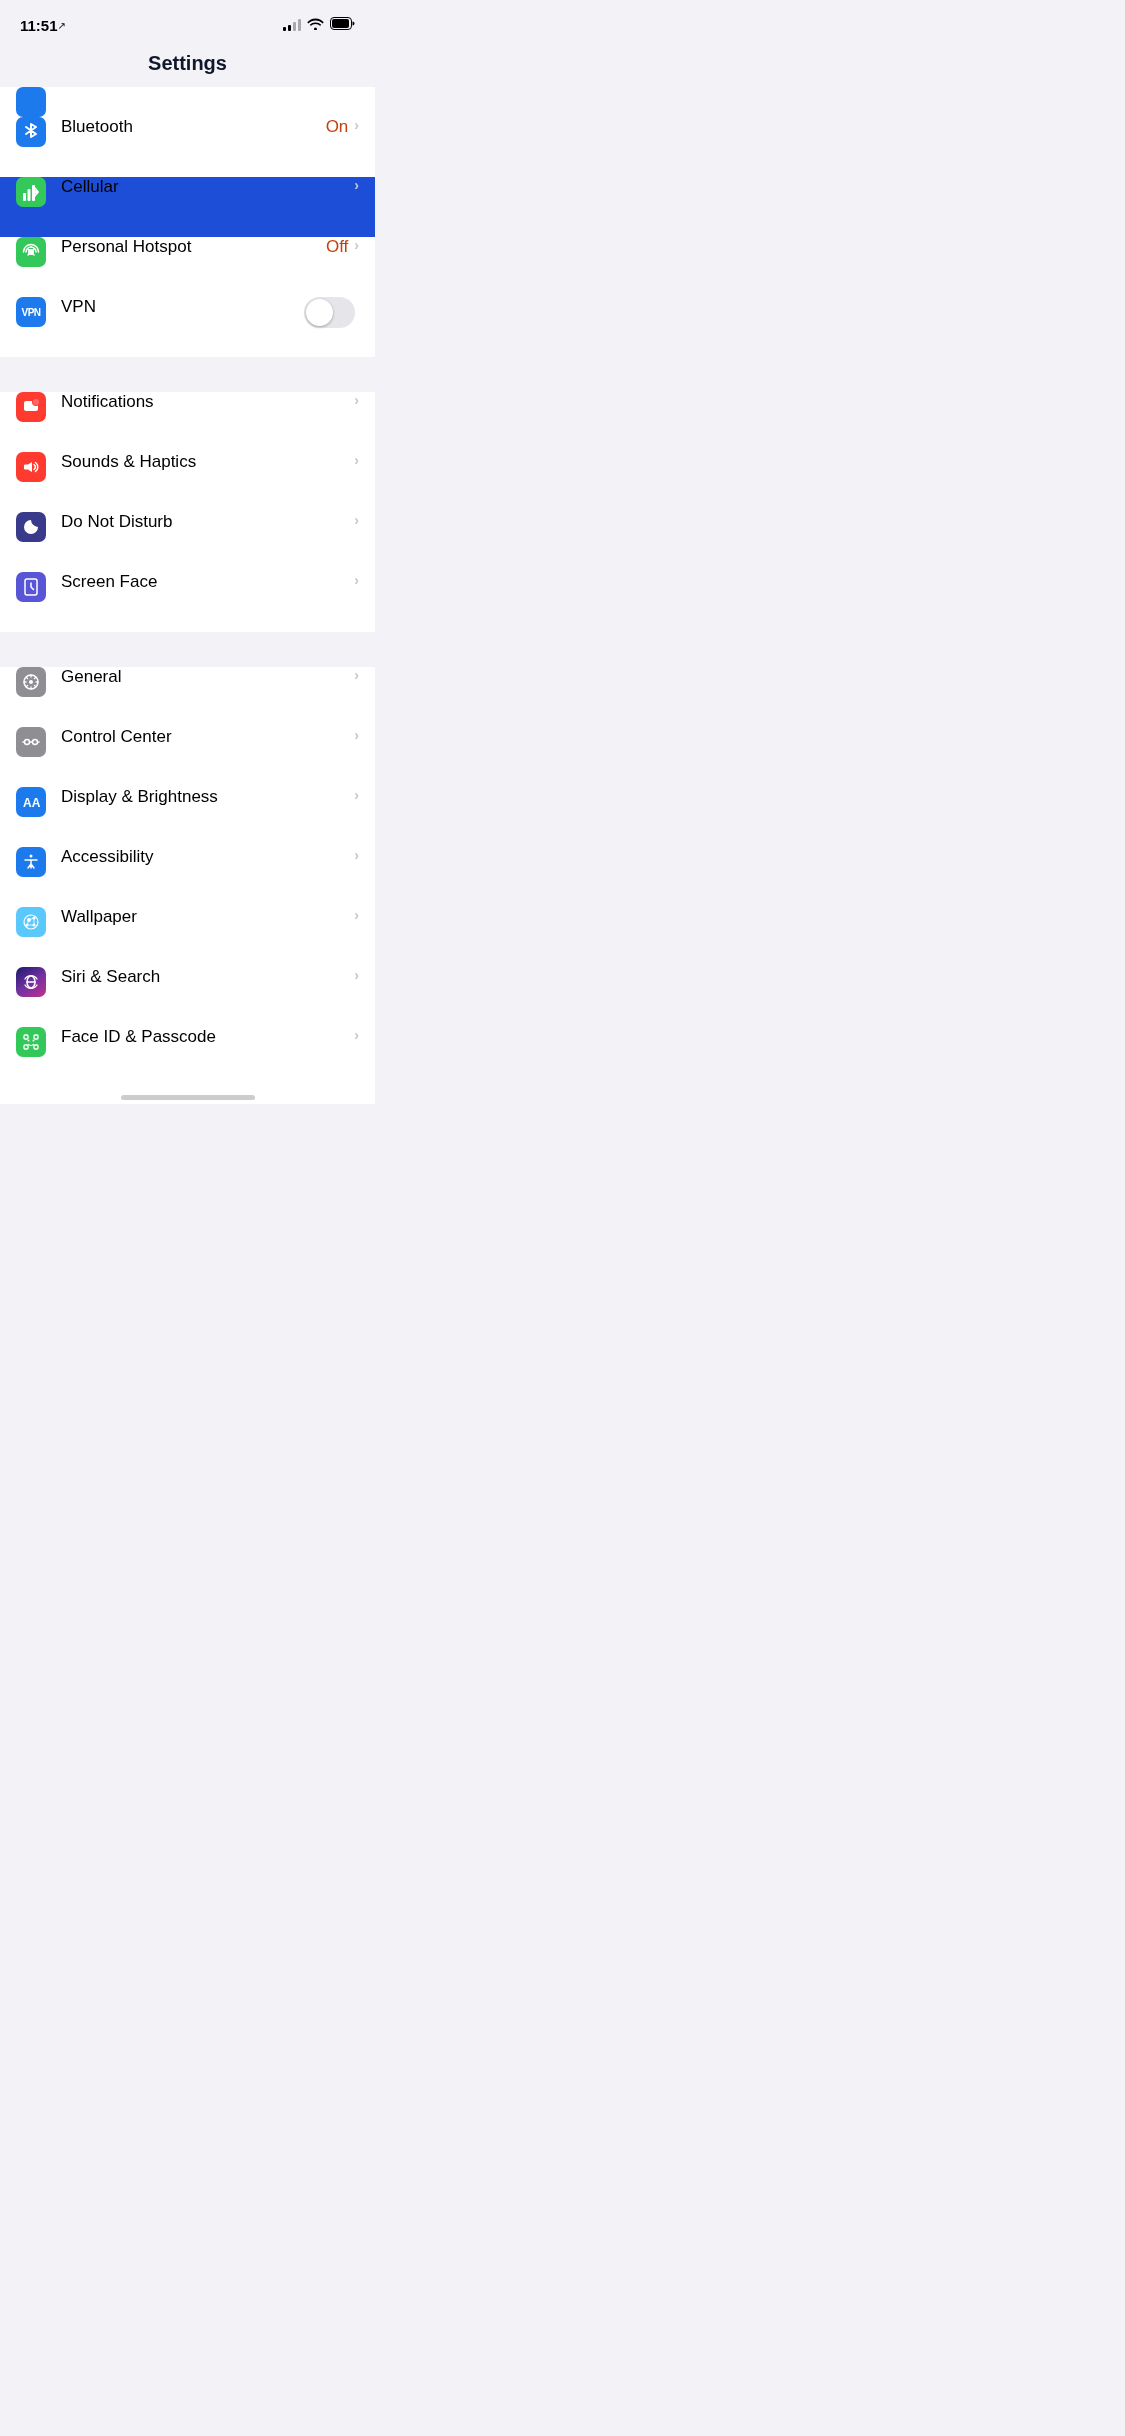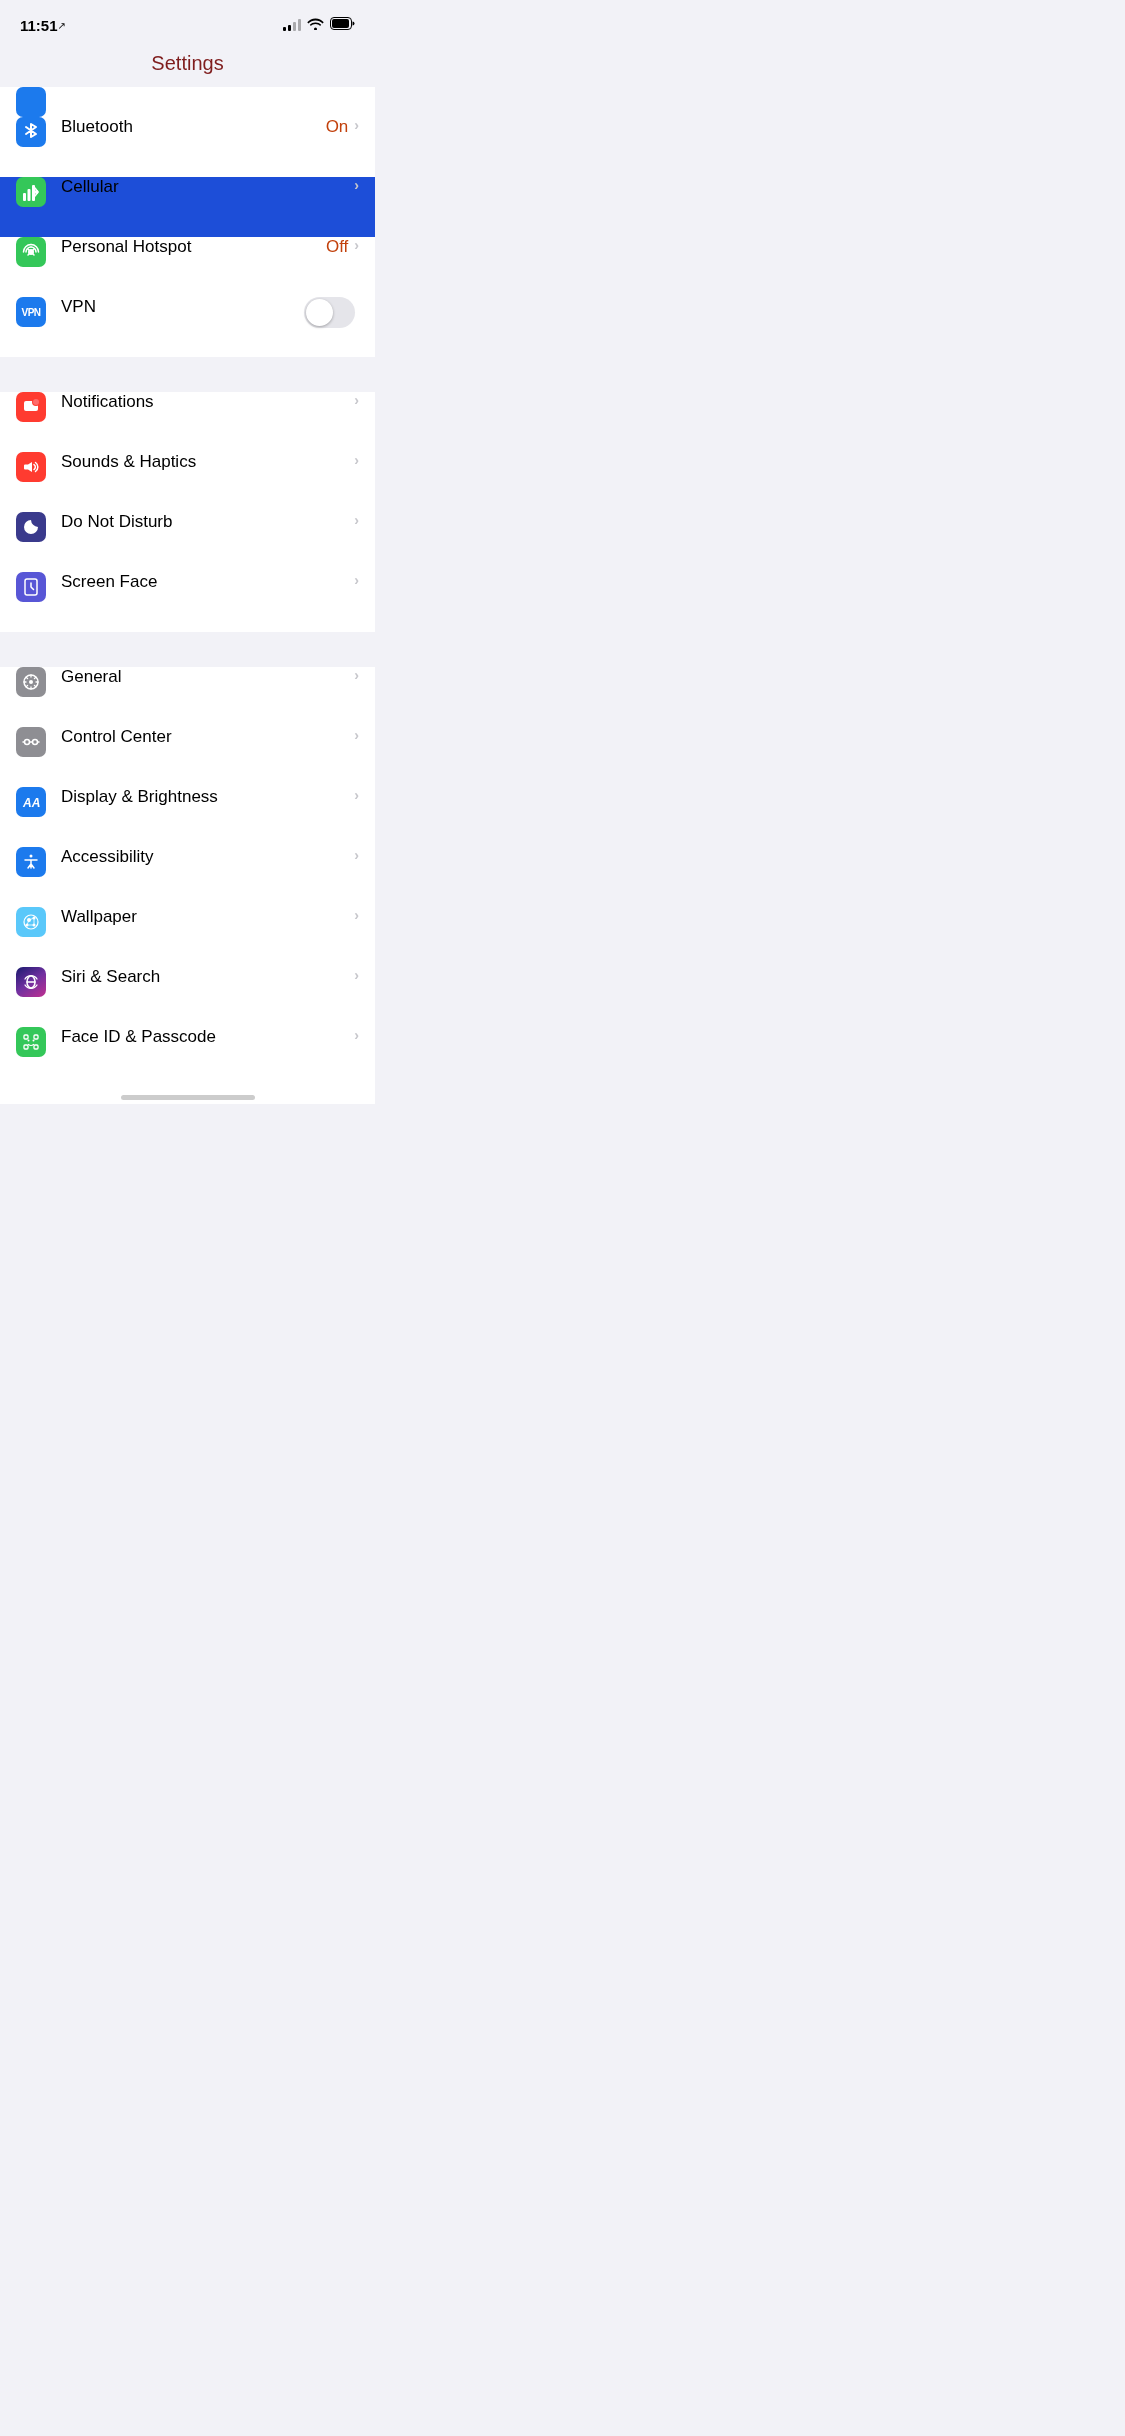--- a/index.html
+++ b/index.html
@@ -59,22 +59,22 @@
 
     
     .header {
       background: #f2f2f7;
       text-align: center;
       padding: 8px 20px 12px;
     }
 
     .header-title {
       font-size: 20px;
-      font-weight: 400;
-      color: #7f1d1d;
+      font-weight: 700;
+      color: #0f172a;
     }
 
     .section-group {
       background: #fff;
       margin: 0;
     }
 
     .section-gap {
       height: 35px;
       background: #f2f2f7;
@@ -151,21 +151,21 @@
       height: 27px;
       border-radius: 50%;
       background: #fff;
       position: absolute;
       top: 2px;
       left: 2px;
       box-shadow: 0 1px 3px rgba(0,0,0,0.3);
     }
 
     
-    .bg-blue { background: #1c7aed; font-style: italic; }
+    .bg-blue { background: #1c7aed; }
     .bg-green { background: #34c759; }
 
     
     .partial-row {
       height: 30px;
       background: #fff;
       display: flex;
       align-items: center;
       padding: 0 16px;
       position: relative;

